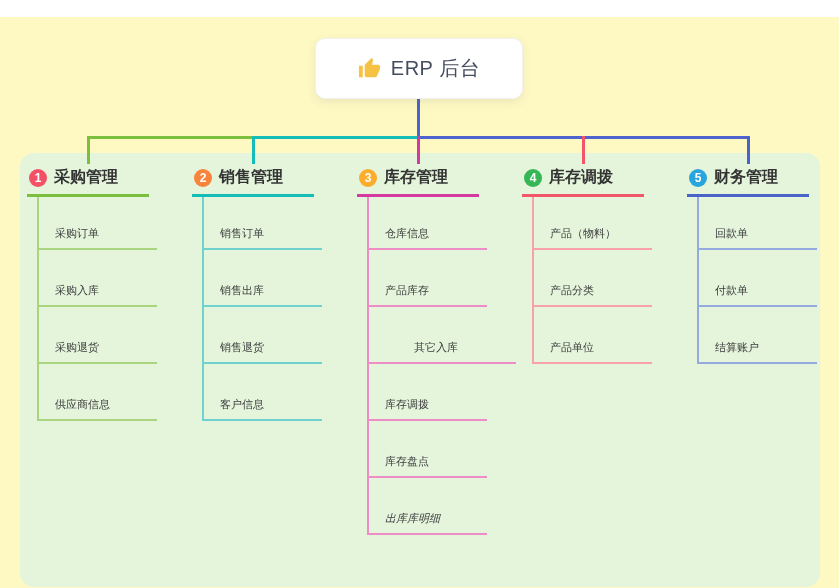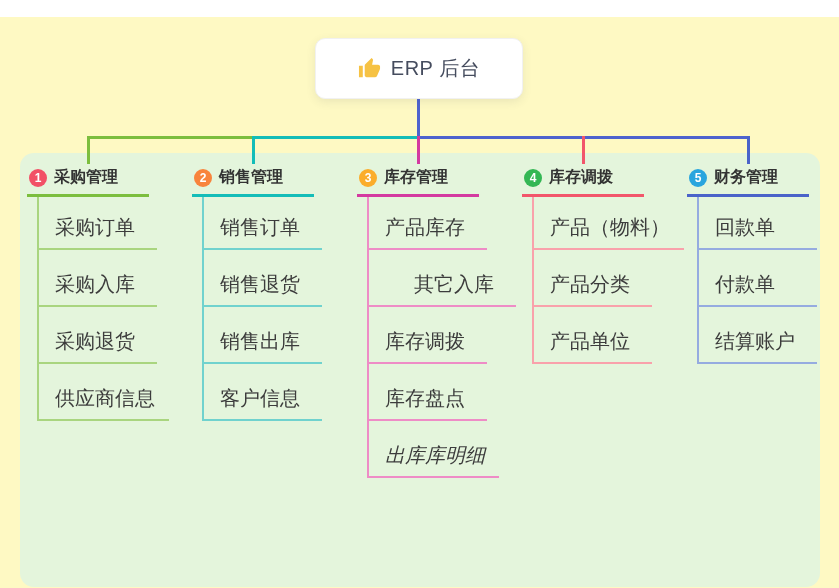--- a/index.html
+++ b/index.html
@@ -52,21 +52,21 @@
     border-left:2px solid #000;
   }
   .branch-list li{
     height:55px;display:flex;align-items:flex-end;
     width:fit-content;min-width:88px;
     padding:0 14px 0 16px;
     border-bottom:2px solid #000;
   }
   .branch-list li:first-child{height:51px;}
   .branch-list li span{
-    font-size:20px;color:#3c3c3c;padding-bottom:7px;white-space:nowrap;
+    font-size:11px;color:#3c3c3c;padding-bottom:7px;white-space:nowrap;
   }
 </style>
 </head>
 <body>
 
 <div class="stage" style="background: #fef9c3; margin-top: 17px;">
 
   <div class="panel" id="panel" style="background: rgb(228, 245, 220);"></div>
 
   <div id="connectors">
@@ -112,36 +112,39 @@
       <div class="branch" style="left: 192px; top: 148px;">
         <div class="branch-header" style="border-bottom-color: rgb(20, 189, 184);">
           <span class="num-circle" style="background: rgb(248, 132, 60);">2</span>
           <span class="branch-title">销售管理</span>
         </div>
         <ul class="branch-list" style="border-left-color: rgb(112, 210, 206);">
           <li style="border-bottom-color: rgb(112, 210, 206); align-items: flex-end;">
             <span>销售订单</span>
           </li>
           <li style="border-bottom-color: rgb(112, 210, 206);">
-            <span>销售退货</span>
+            <span>销售出库</span>
           </li>
           <li style="border-bottom-color: rgb(112, 210, 206);">
-            <span>销售出库</span>
+            <span>销售退货</span>
           </li>
           <li style="border-bottom-color: rgb(112, 210, 206);">
             <span>客户信息</span>
           </li>
         </ul>
       </div>
       <div class="branch" style="left: 357px; top: 148px;">
         <div class="branch-header" style="border-bottom-color: rgb(212, 58, 160);">
           <span class="num-circle" style="background: rgb(251, 173, 43);">3</span>
           <span class="branch-title">库存管理</span>
         </div>
         <ul class="branch-list" style="border-left-color: rgb(238, 140, 198);">
+          <li style="border-bottom-color: rgb(238, 140, 198);">
+            <span>仓库信息</span>
+          </li>
           <li style="border-bottom-color: rgb(238, 140, 198);">
             <span>产品库存</span>
           </li>
           <li style="border-bottom-color: rgb(238, 140, 198); padding-left: 45px;">
             <span>其它入库</span>
           </li>
           <li style="border-bottom-color: rgb(238, 140, 198);">
             <span>库存调拨</span>
           </li>
           <li style="border-bottom-color: rgb(238, 140, 198);">

